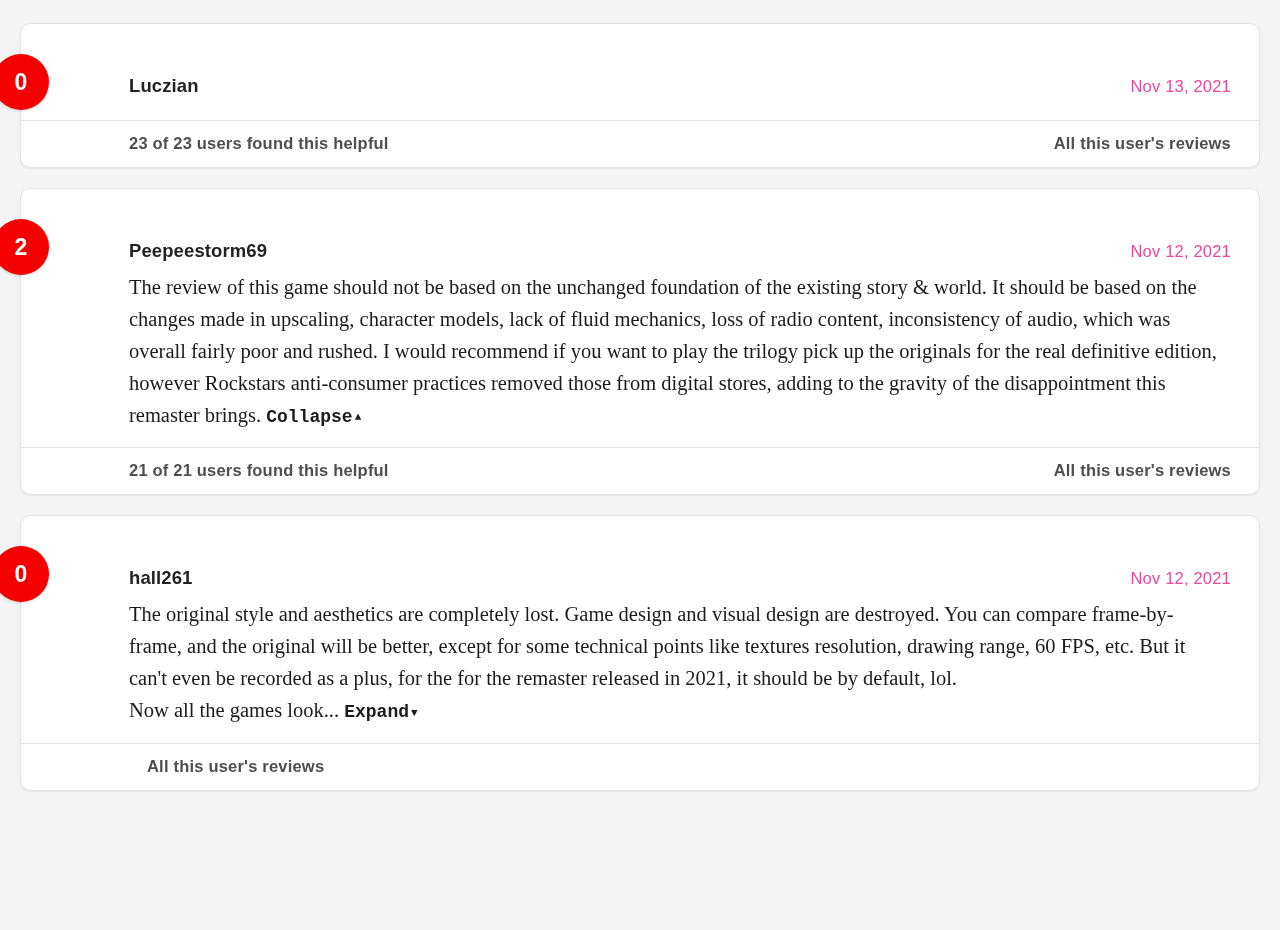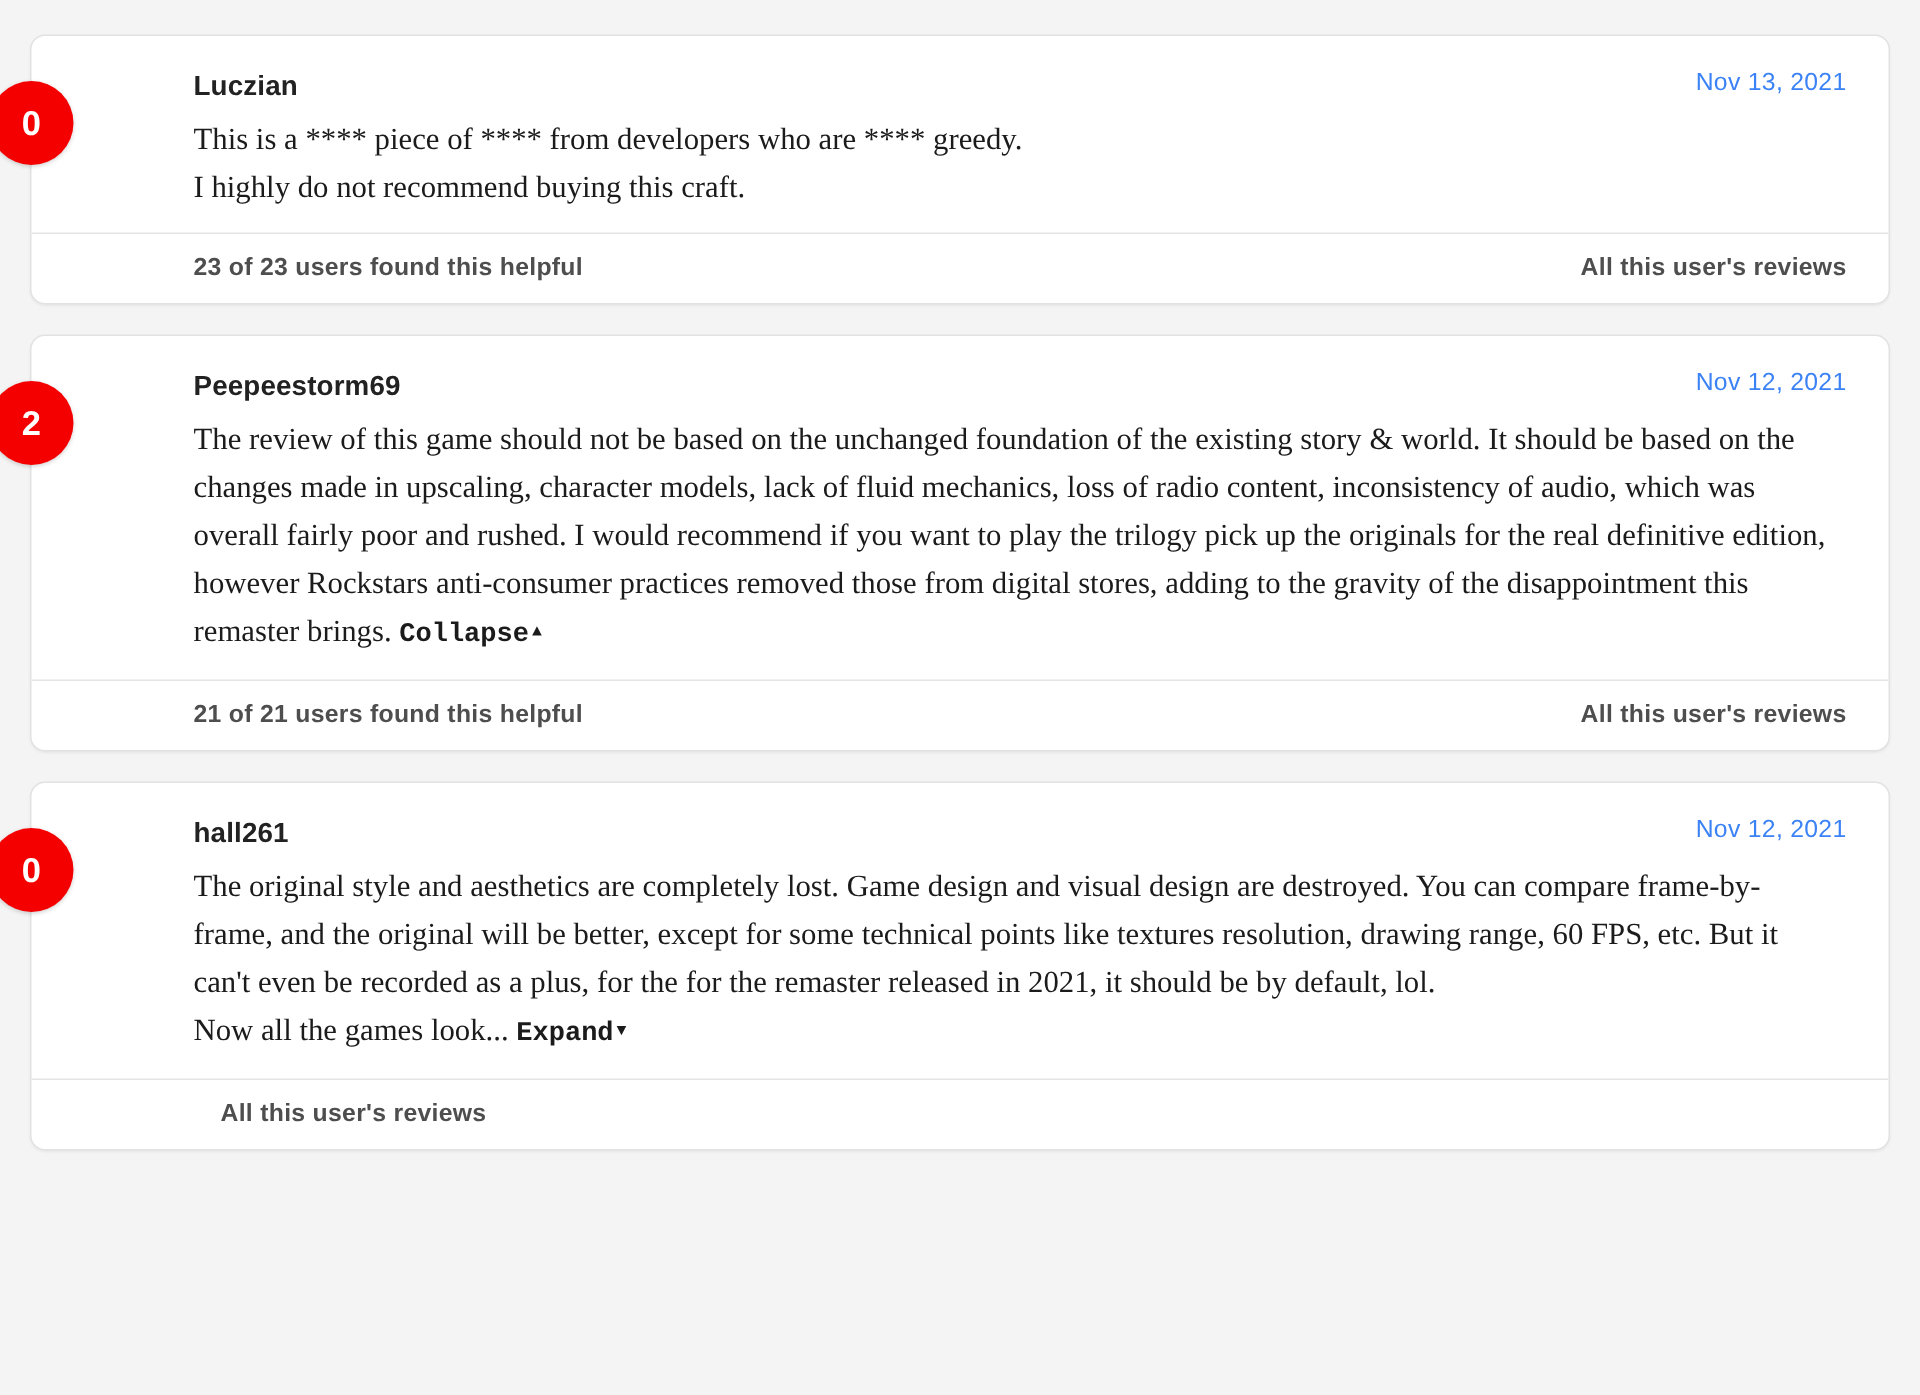--- a/index.html
+++ b/index.html
@@ -51,35 +51,36 @@
     align-items: center;
     justify-content: center;
     font-family: "Liberation Sans", sans-serif;
     font-size: 23px;
     font-weight: bold;
     letter-spacing: 0.3px;
     box-shadow: 0 1px 3px rgba(0,0,0,0.18);
   }
   .head-row {
     display: flex;
-    align-items: flex-start;
+    align-items: center;
     justify-content: space-between;
     margin-bottom: 9px;
+    margin-top: 29px;
   }
   .username {
     font-family: "Liberation Sans", sans-serif;
     font-size: 18.5px;
     font-weight: bold;
     color: #222222;
     letter-spacing: 0.1px;
   }
   .review-date {
     font-family: "Liberation Sans", sans-serif;
     font-size: 16.5px;
-    color: #3b82f6;
+    color: #ec4899;
     letter-spacing: 0.2px;
     white-space: nowrap;
   }
   .review-body {
     font-family: "Liberation Serif", serif;
     font-size: 20.5px;
     line-height: 32px;
     color: #1b1b1b;
     padding-right: 10px;
   }
@@ -128,21 +129,20 @@
 <div class="page">
   <div class="reviews-list">
 
     <div class="review-card">
       <div class="review-top">
         <div class="score-badge">0</div>
         <div class="head-row">
           <span class="username">Luczian</span>
           <span class="review-date">Nov 13, 2021</span>
         </div>
-        <div class="review-body"><span>This is a **** piece of **** from developers who are **** greedy.<br>I highly do not recommend buying this craft.</span></div>
       </div>
       <div class="review-footer">
         <span class="helpful-text">23 of 23 users found this helpful</span>
         <a class="user-reviews-link" href="#">All this user's reviews</a>
       </div>
     </div>
 
     <div class="review-card">
       <div class="review-top">
         <div class="score-badge">2</div>

